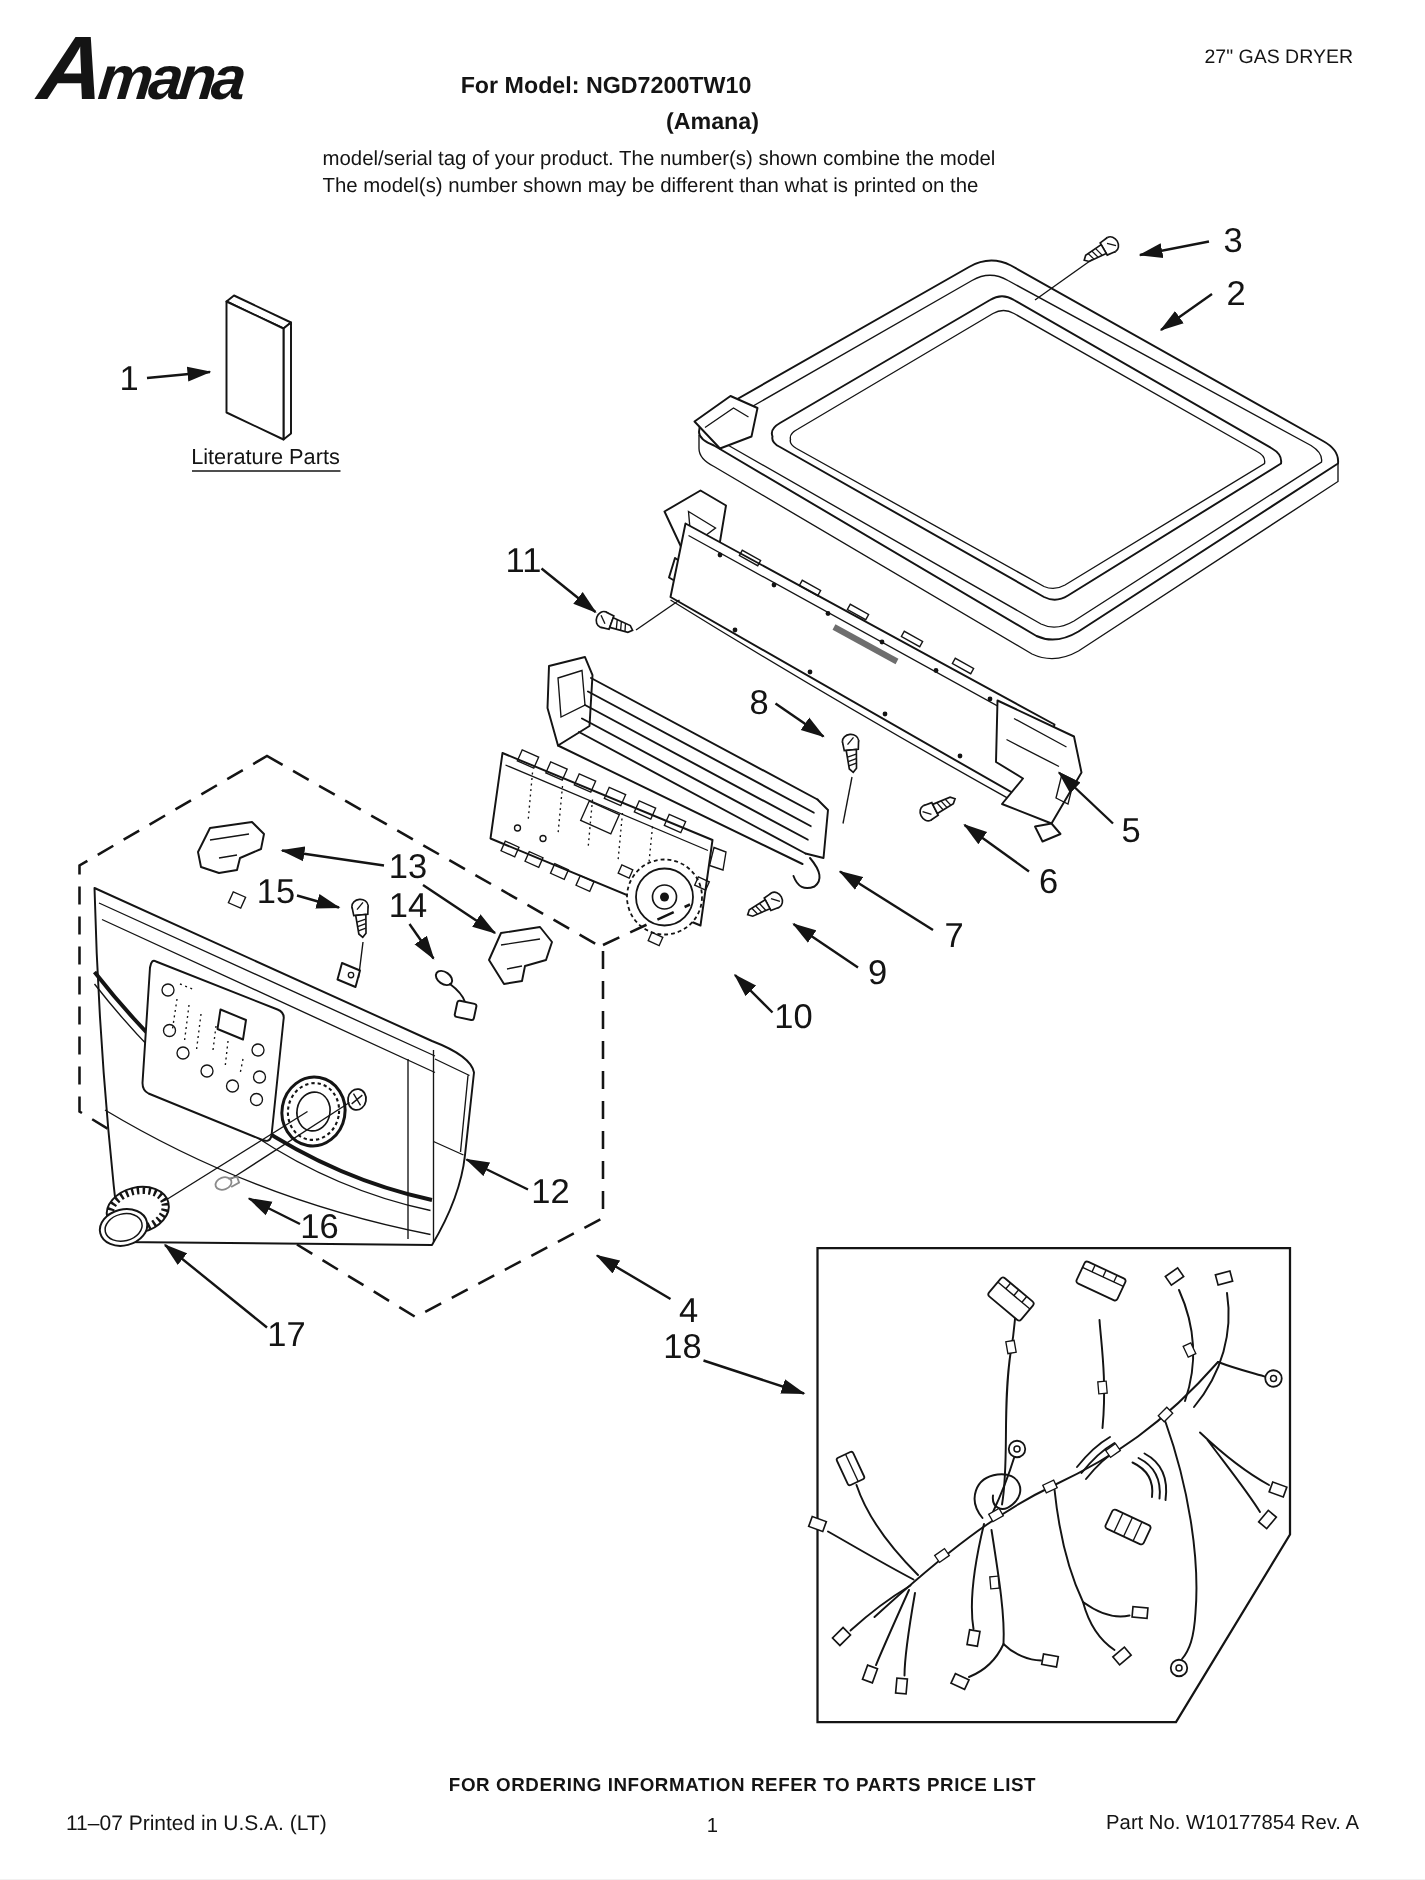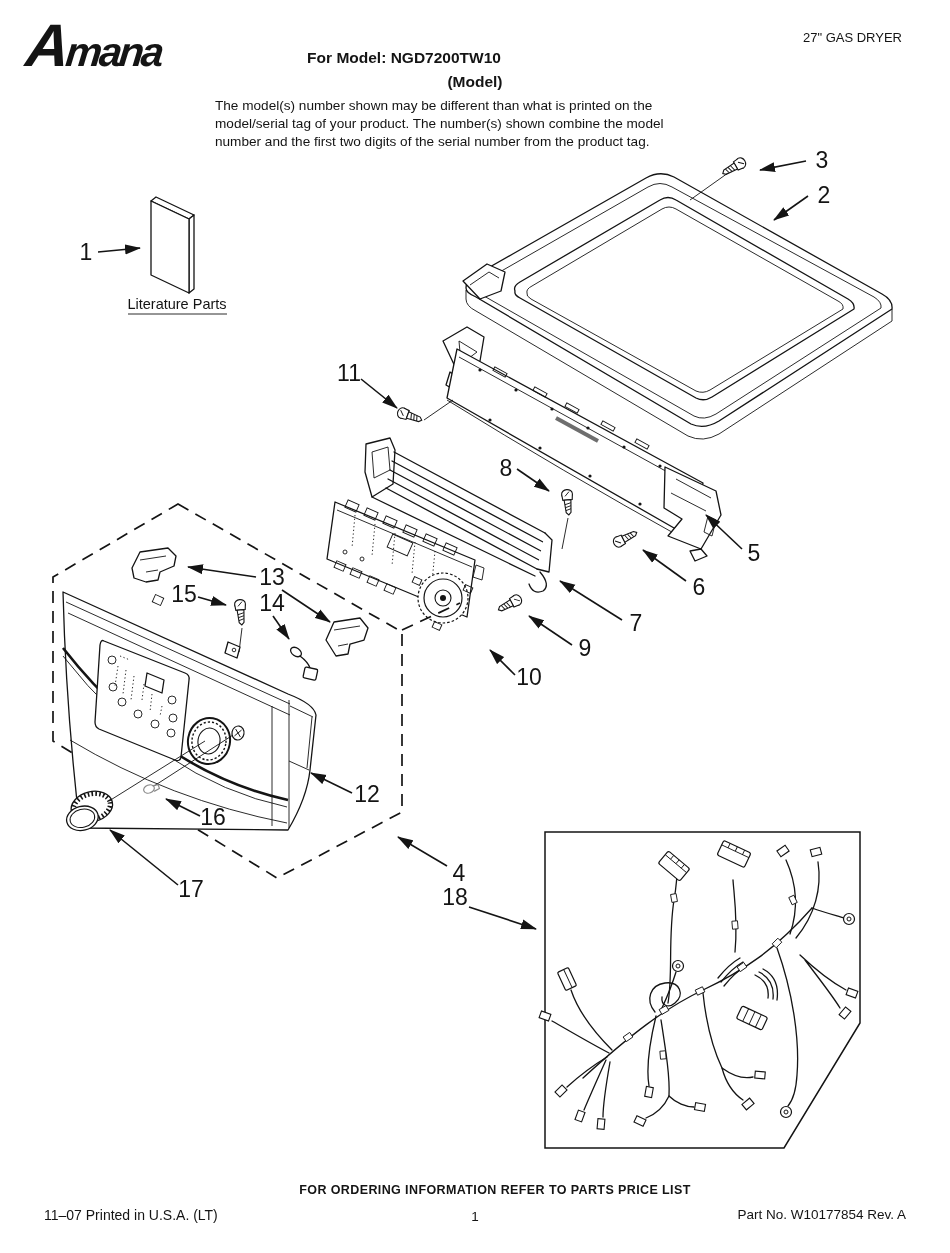--- a/index.html
+++ b/index.html
@@ -31,26 +31,25 @@
   .dash{stroke:#141414;stroke-width:1.7;fill:none;stroke-dasharray:12 8;}
   .dots{stroke:#141414;stroke-width:0.9;fill:none;stroke-dasharray:1.3 2.4;}
 </style>
 </head>
 <body>
 
 <div class="page">
 
   <div class="abs logo">Amana</div>
   <div class="abs model">For Model: NGD7200TW10</div>
-  <div class="abs colorline">(Model)</div>
+  <div class="abs colorline">(Amana)</div>
   <div class="abs ptype">27" GAS DRYER</div>
   <div class="abs note">
+    <div>model/serial tag of your product. The number(s) shown combine the model</div>
     <div>The model(s) number shown may be different than what is printed on the</div>
-    <div>model/serial tag of your product. The number(s) shown combine the model</div>
-    <div>number and the first two digits of the serial number from the product tag.</div>
   </div>
 
   <svg class="abs diagram" viewBox="0 0 950 1253" width="950" height="1253">
     <defs>
       <marker id="ah" markerUnits="userSpaceOnUse" markerWidth="16" markerHeight="11" refX="15" refY="5.5" orient="auto">
         <path d="M0,0.5 L16,5.5 L0,10.5 Z" fill="#141414"></path>
       </marker>
       <g id="screw-shape">
         <ellipse cx="0" cy="0" rx="4.4" ry="5.4" fill="#fff" stroke="#141414" stroke-width="1.1"></ellipse>
         <path d="M0,-5.4 L6,-4.7 L6,4.7 L0,5.4" fill="#fff" stroke="#141414" stroke-width="1.1"></path>

